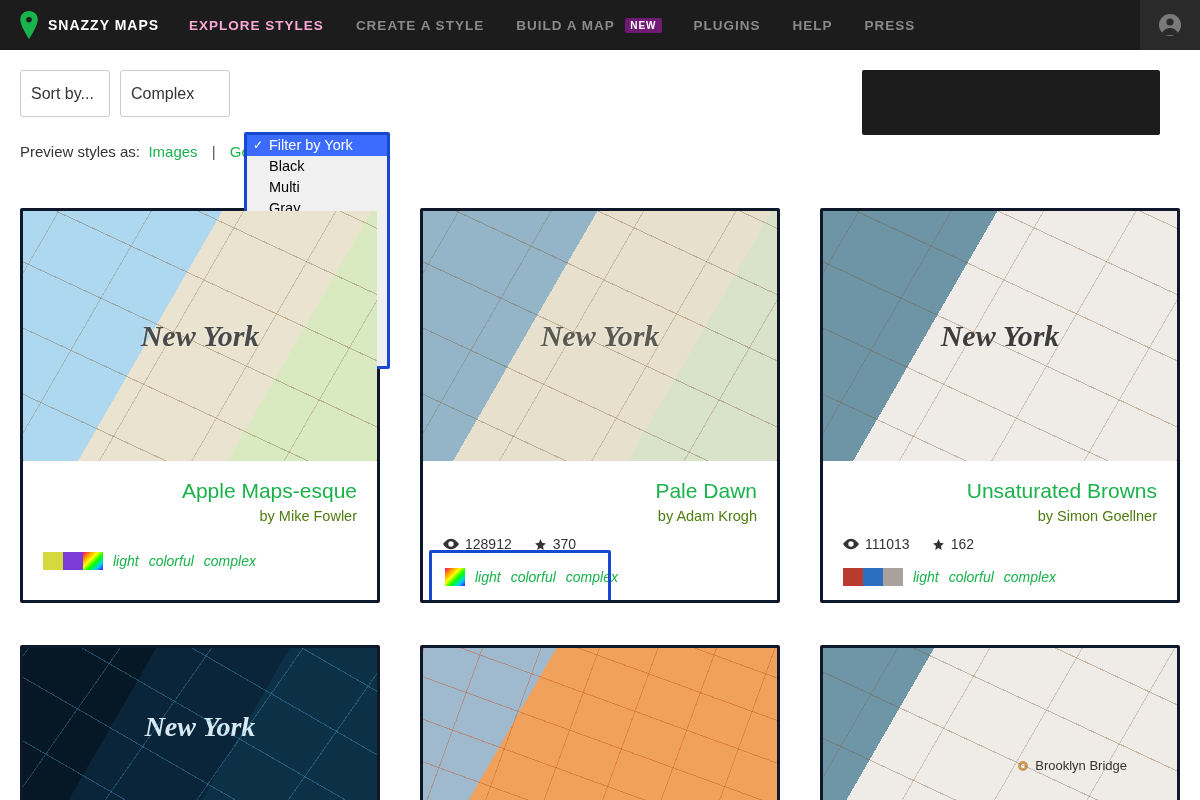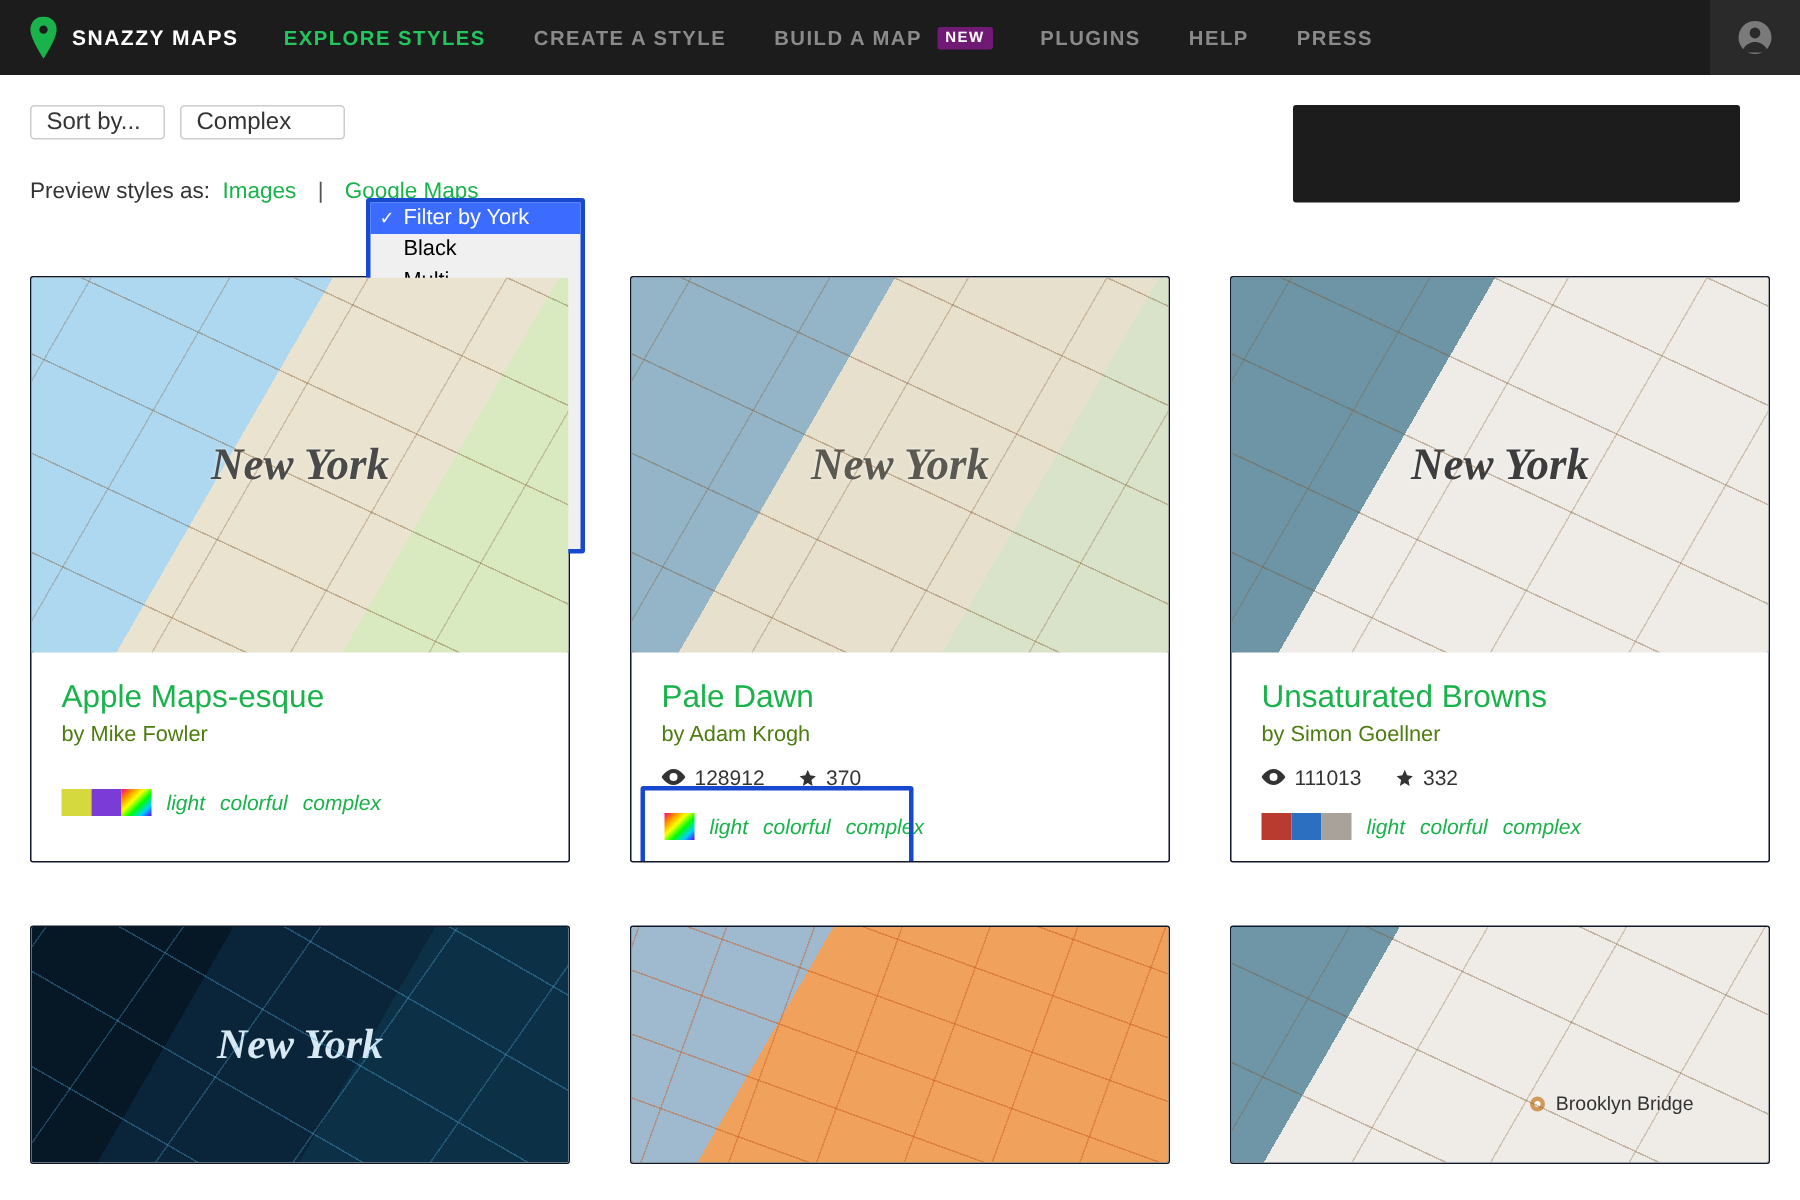--- a/index.html
+++ b/index.html
@@ -3,42 +3,42 @@
 <meta charset="utf-8">
 <style>
   * { box-sizing: border-box; margin:0; padding:0; }
   html,body { width:1200px; height:800px; font-family: -apple-system, "Helvetica Neue", Arial, sans-serif; background:#fff; color:#333; }
   
   .topnav { height:50px; background:#1c1c1c; display:flex; align-items:center; padding:0 18px; font-size:14px; letter-spacing:1px; }
   .brand { display:flex; align-items:center; gap:8px; color:#fff; font-weight:700; letter-spacing:1px; margin-right:30px;text-align:right;}
   .brand svg { width:22px; height:28px; }
   .navlinks { display:flex; gap:32px; align-items:center; font-weight:700;}
   .navlinks a { color:#8a8a8a; text-decoration:none; font-size:13.5px; font-weight:700; letter-spacing:1px; }
-  .navlinks a.active { color:#22c55e; }
+  .navlinks a.active { color:#f9a8d4; }
   .new-badge { background:#701a75; color:#fff; font-size:10px; font-weight:700; padding:2px 5px; margin-left:6px; letter-spacing:1px; border-radius:2px; vertical-align:middle;}
   .nav-spacer { flex:1; }
   .acct { width:60px; height:50px; background:#2a2a2a; display:flex; align-items:center; justify-content:center; margin-right:-18px;}
   .acct svg { width:24px; height:24px; fill:#7a7a7a;}
   
   .page { padding:0 20px; position:relative; }
   .controls { margin-top:20px; display:flex; gap:10px; }
-  .selectbox { border:1px solid #ccc; border-radius:3px; background:#fff; padding:6px 14px 6px 10px; font-size:16px; color:#333; height:23px; display:flex; align-items:center; min-width:90px;}
+  .selectbox { border:1px solid #ccc; border-radius:3px; background:#fff; padding:6px 14px 6px 10px; font-size:16px; color:#333; height:47px; display:flex; align-items:center; min-width:90px;}
   .preview-line { margin-top:26px; font-size:15px; color:#333; }
   .preview-line a { color:#19b24b; text-decoration:none; }
   .divider { color:#555; margin:0 10px;}
   
   .side-banner { position:absolute; right:40px; top:0px; width:298px; height:65px; background:#1c1c1c; border-radius:2px; }
   
   .dropdown-wrap { position:absolute; left:244px; top:62px; border:3px solid #1749d0; border-radius:2px; width:146px; background:#f0f0f0; font-family:-apple-system, Arial, sans-serif;}
   .dd-item { padding:1px 8px 1px 22px; font-size:14.5px; line-height:19px; position:relative; color:#000;}
   .dd-item.sel { background:#3b6cff; color:#fff;}
   .dd-item.sel::before { content:"✓"; position:absolute; left:6px; top:1px; font-size:12px;}
   
   .grid { display:grid; grid-template-columns: 360px 360px 360px; gap:40px; margin-top:48px;}
-  .card { border:1px solid #0f172a; border-radius:2px; overflow:hidden; background:#fff; padding-bottom:8px;}
+  .card { border:3px solid #0f172a; border-radius:2px; overflow:hidden; background:#fff; padding-bottom:8px;text-align:right;}
   .mapimg { height:250px; width:100%; position:relative; display:flex; align-items:center; justify-content:center; overflow:hidden;}
   .citylabel { font-family: Georgia, "Times New Roman", serif; font-size:30px; font-style:italic; font-weight:600; text-shadow:0 0 3px rgba(255,255,255,0.6);}
   .meta { padding:18px 20px 8px 20px;}
   .title { color:#19b24b; font-size:21px; font-weight:400; margin-bottom:5px;}
   .author { font-size:14.5px; color:#4d7c0f; margin-bottom:12px;}
   .statline { font-size:14px; color:#333; display:flex; gap:22px; align-items:center;}
   .stat { display:flex; align-items:center; gap:6px;}
   .tagrow { display:flex; align-items:center; gap:10px; padding:8px 20px 6px 20px; font-size:14px;}
   .tagrow .tag { color:#19b24b; font-style:italic;}
   .swatch { display:flex; height:18px; }
@@ -197,21 +197,21 @@
           <span class="stat">
             <svg class="eye" viewBox="0 0 24 16">
                 <path fill="#333" d="M12 0C5 0 0 8 0 8s5 8 12 8 12-8 12-8S19 0 12 0zm0 12a4 4 0 110-8 4 4 0 010 8z"></path>
               </svg>
             <span>111013</span>
           </span>
           <span class="stat">
             <svg class="star" viewBox="0 0 24 24">
                 <path fill="#333" d="M12 2l2.9 6.9L22 10l-5.5 4.8L18 22l-6-3.6L6 22l1.5-7.2L2 10l7.1-1.1z"></path>
               </svg>
-            <span>332</span>
+            <span>162</span>
           </span>
         </div>
       </div>
       <div class="tagrow">
         <span class="swatch">
           <span style="background:#b93a2f"></span>
           <span style="background:#2c6fc0"></span>
           <span style="background:#a8a29a"></span>
         </span>
         <a class="tag">light</a>

